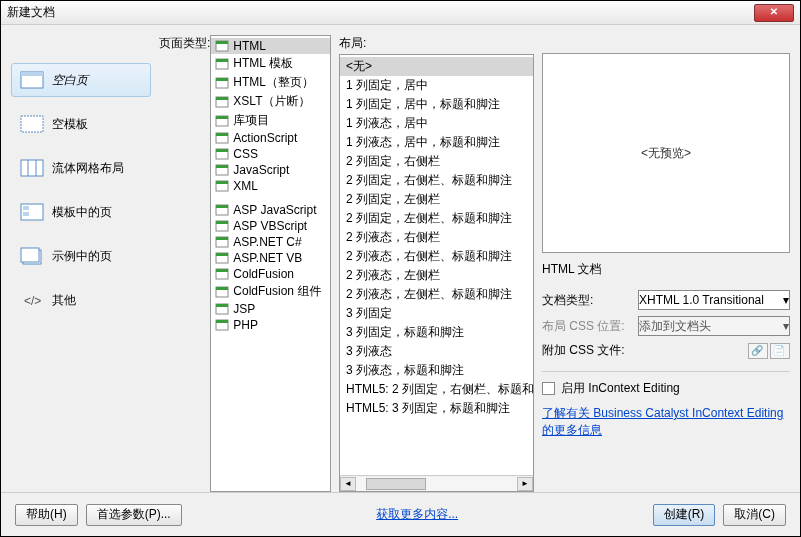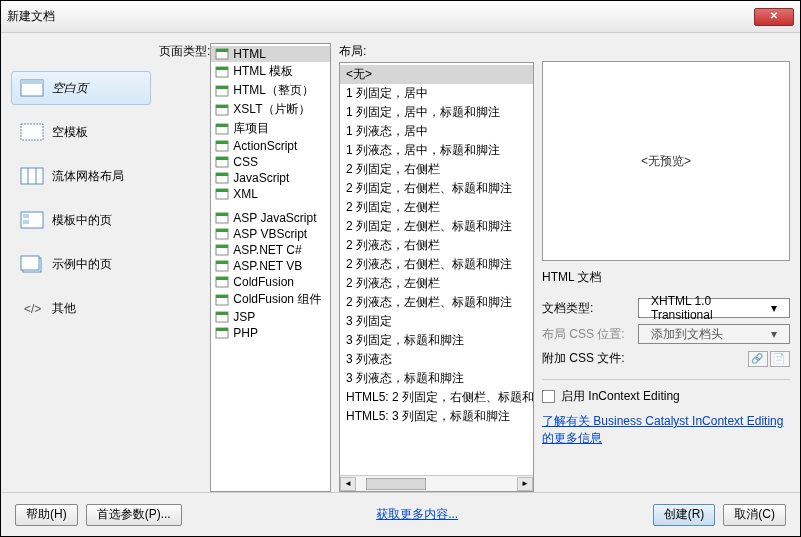--- a/index.html
+++ b/index.html
@@ -1,18 +1,18 @@
 <!DOCTYPE html>
 <html><head>
 <meta charset="utf-8">
 <style>
 * { margin: 0; padding: 0; box-sizing: border-box; font-family: "Microsoft YaHei", "SimSun", Arial, sans-serif; font-size: 12px; }
 body { background: #fff; }
 .dialog { width: 801px; height: 537px; border: 1px solid #000; background: #f0f0f0; display: flex; flex-direction: column; }
-.titlebar { height: 32px; background: linear-gradient(#fdfdfd, #e8e8e8); border-bottom: 1px solid #ccc; display: flex; align-items: center; padding: 0 6px; }
+.titlebar { height: 24px; background: linear-gradient(#fdfdfd, #e8e8e8); border-bottom: 1px solid #ccc; display: flex; align-items: center; padding: 0 6px; }
 .titlebar-text { flex: 1; }
 .close-btn { width: 40px; height: 18px; background: linear-gradient(#e07070, #c83030); border: 1px solid #803030; border-radius: 2px; color: #fff; text-align: center; line-height: 14px; font-weight: bold; font-size: 10px; cursor: pointer; }
 .content { flex: 1; display: flex; padding: 10px 10px 0 10px; gap: 8px; }
 .left-panel { width: 140px; padding-top: 28px; }
 .cat-item { display: flex; align-items: center; gap: 8px; padding: 6px 8px; cursor: pointer; border: 1px solid transparent; border-radius: 3px; margin-bottom: 10px; }
 .cat-item.selected { background: linear-gradient(#eaf3fb, #d6e8f7); border: 1px solid #a8c8e4; font-style: italic; }
 .cat-icon { width: 24px; height: 20px; display: inline-flex; align-items: center; justify-content: center; }
 .middle-panel { width: 172px; display: flex; flex-direction: row; }
 .col-header { font-size: 12px; padding-bottom: 2px; }
 .type-list { flex: 1; border: 1px solid #999; background: #fff; overflow-y: auto; padding: 2px 0; }
@@ -28,21 +28,21 @@
 .hscroll { height: 16px; background: #f0f0f0; border-top: 1px solid #ccc; display: flex; align-items: center; }
 .hscroll-btn { width: 16px; height: 14px; background: #e8e8e8; border: 1px solid #bbb; font-size: 8px; text-align: center; line-height: 12px; cursor: pointer; }
 .hscroll-track { flex: 1; height: 14px; background: #f5f5f5; position: relative; }
 .hscroll-thumb { position: absolute; left: 10px; width: 60px; height: 12px; top: 1px; background: #d8d8d8; border: 1px solid #aaa; cursor: pointer; }
 .right-panel { flex: 1; display: flex; flex-direction: column; padding-top: 18px; }
 .preview-box { height: 200px; border: 1px solid #999; background: #fff; display: flex; align-items: center; justify-content: center; color: #333; }
 .preview-label { margin-top: 6px; padding: 2px 0 12px 0; }
 .form-row { display: flex; align-items: center; margin-bottom: 6px; gap: 6px; }
 .form-label { width: 90px; }
 .form-label.disabled { color: #888; }
-.select-input { flex: 1; border: 1px solid #888; background: #fff; height: 20px; padding: 0 12px; display: flex; align-items: center; justify-content: space-between; cursor: pointer; }
+.select-input { flex: 1; border: 1px solid #888; background: #fff; height: 20px; padding: 0 0; display: flex; align-items: center; justify-content: space-between; cursor: pointer; }
 .select-input.disabled { background: #f4f4f4; color: #555; }
 .attach-row { display: flex; align-items: center; margin-bottom: 8px; gap: 6px; }
 .attach-icons { display: flex; gap: 2px; margin-left: auto; }
 .mini-btn { width: 20px; height: 16px; border: 1px solid #aaa; background: #f5f5f5; cursor: pointer; font-size: 10px; display: flex; align-items: center; justify-content: center; }
 .hr { border: none; border-top: 1px solid #ccc; margin: 4px 0 8px 0; }
 .checkbox-row { display: flex; align-items: center; gap: 6px; margin-bottom: 8px; }
 .checkbox { width: 13px; height: 13px; border: 1px solid #888; background: #fff; cursor: pointer; }
 .link { color: #0046cc; text-decoration: underline; cursor: pointer; line-height: 1.4; }
 .footer { height: 44px; border-top: 1px solid #ccc; display: flex; align-items: center; padding: 0 14px; gap: 8px; }
 .btn { height: 22px; padding: 0 10px; background: linear-gradient(#fdfdfd, #e4e4e4); border: 1px solid #888; border-radius: 2px; cursor: pointer; display: inline-flex; align-items: center; }

